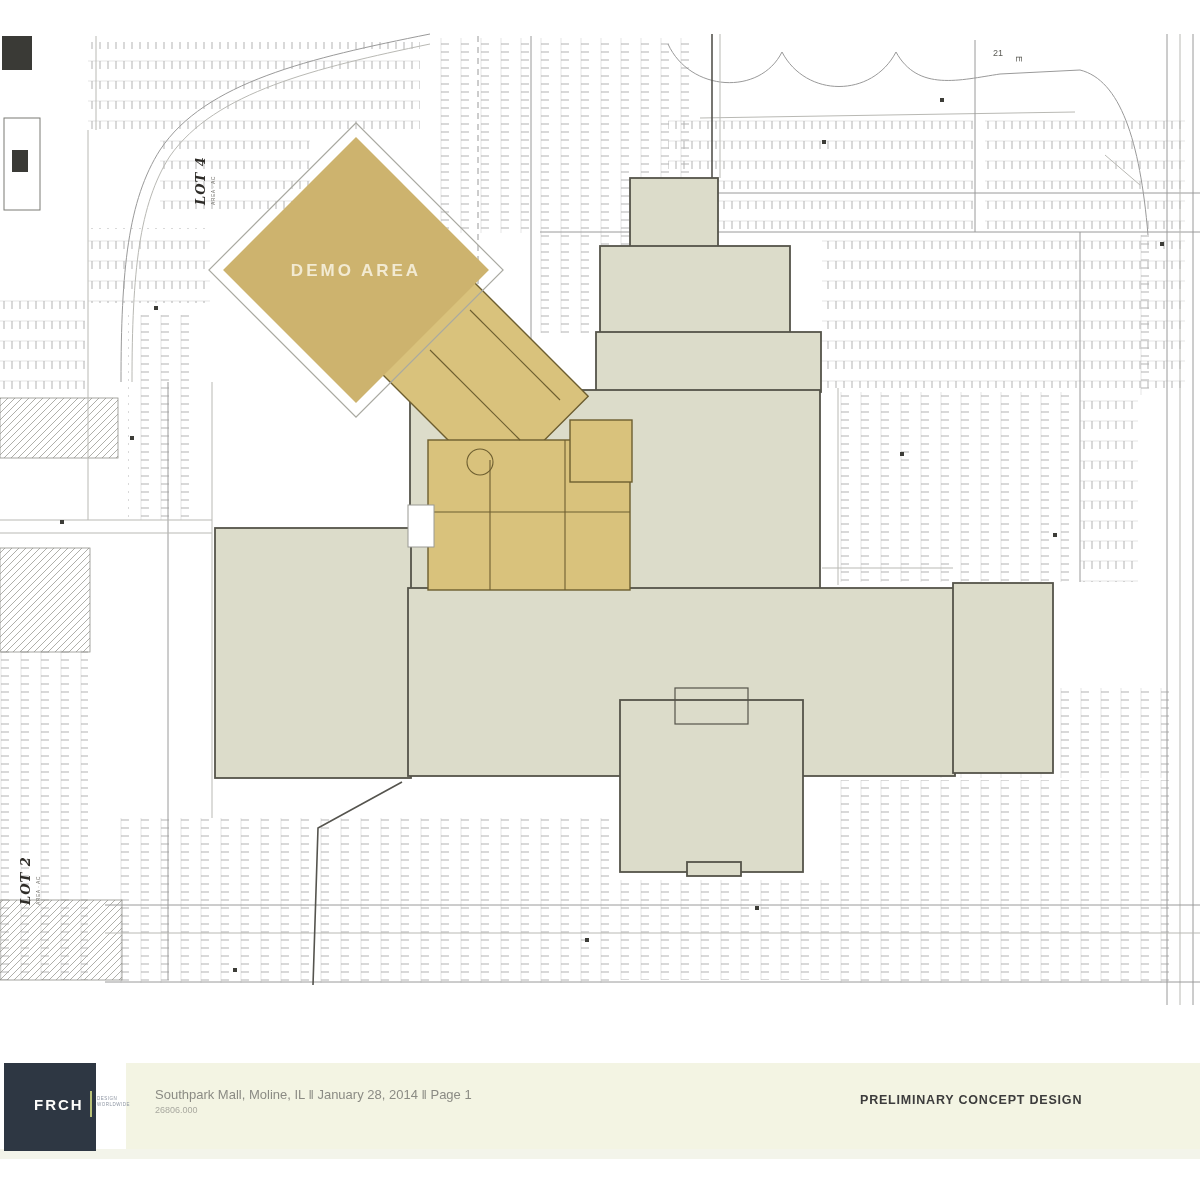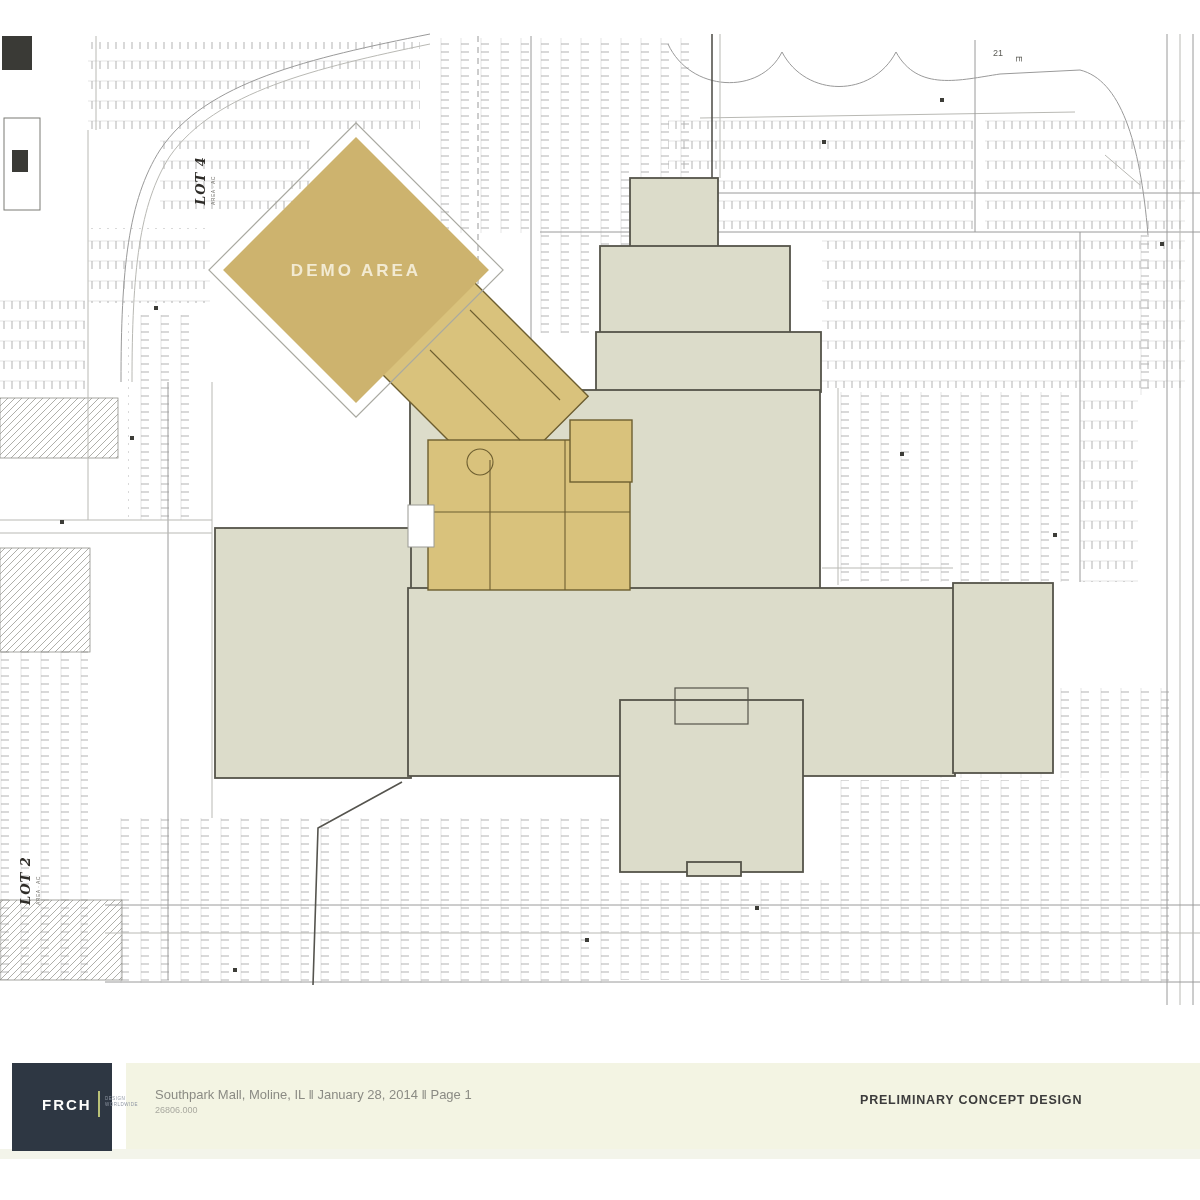--- a/index.html
+++ b/index.html
@@ -27,21 +27,21 @@
   .lot-title{fill:#2e2c28;font-weight:bold;font-style:italic;font-size:13px;
              font-family:"DejaVu Serif",serif;letter-spacing:1px;}
   .lot-sub{fill:#6e6c66;font-size:5px;letter-spacing:.5px;}
   .mark{fill:#5c5c56;font-size:9px;}
 
   
   .footer-bar{position:absolute;left:126px;top:1063px;width:1074px;height:86px;
               background:var(--footer-bar-bg);}
   .footer-shadow{position:absolute;left:0px;top:1149px;width:1200px;height:10px;
               background:#e9ebd9;opacity:.55;}
-  .logo-box{position:absolute;left:12px;top:1063px;width:100px;height:88px;
+  .logo-box{position:absolute;left:4px;top:1063px;width:92px;height:88px;
             background:var(--footer-logo-bg);}
   .brand{position:absolute;left:30px;top:33px;color:#fdfdfb;font-weight:bold;
          font-size:15px;letter-spacing:2px;}
   .logo-sep{position:absolute;left:86px;top:28px;width:2px;height:26px;background:#b9c178;}
   .logo-tagline{position:absolute;left:93px;top:33px;color:#8d95a2;font-size:4.5px;
                 line-height:6px;letter-spacing:.5px;}
   .project-line{position:absolute;left:29px;top:24px;color:var(--footer-text-color);
                 font-size:13px;}
   .job-number{position:absolute;left:29px;top:42px;color:#a9a9a0;font-size:9px;}
   .stamp{position:absolute;left:734px;top:30px;color:var(--footer-stamp-color);

